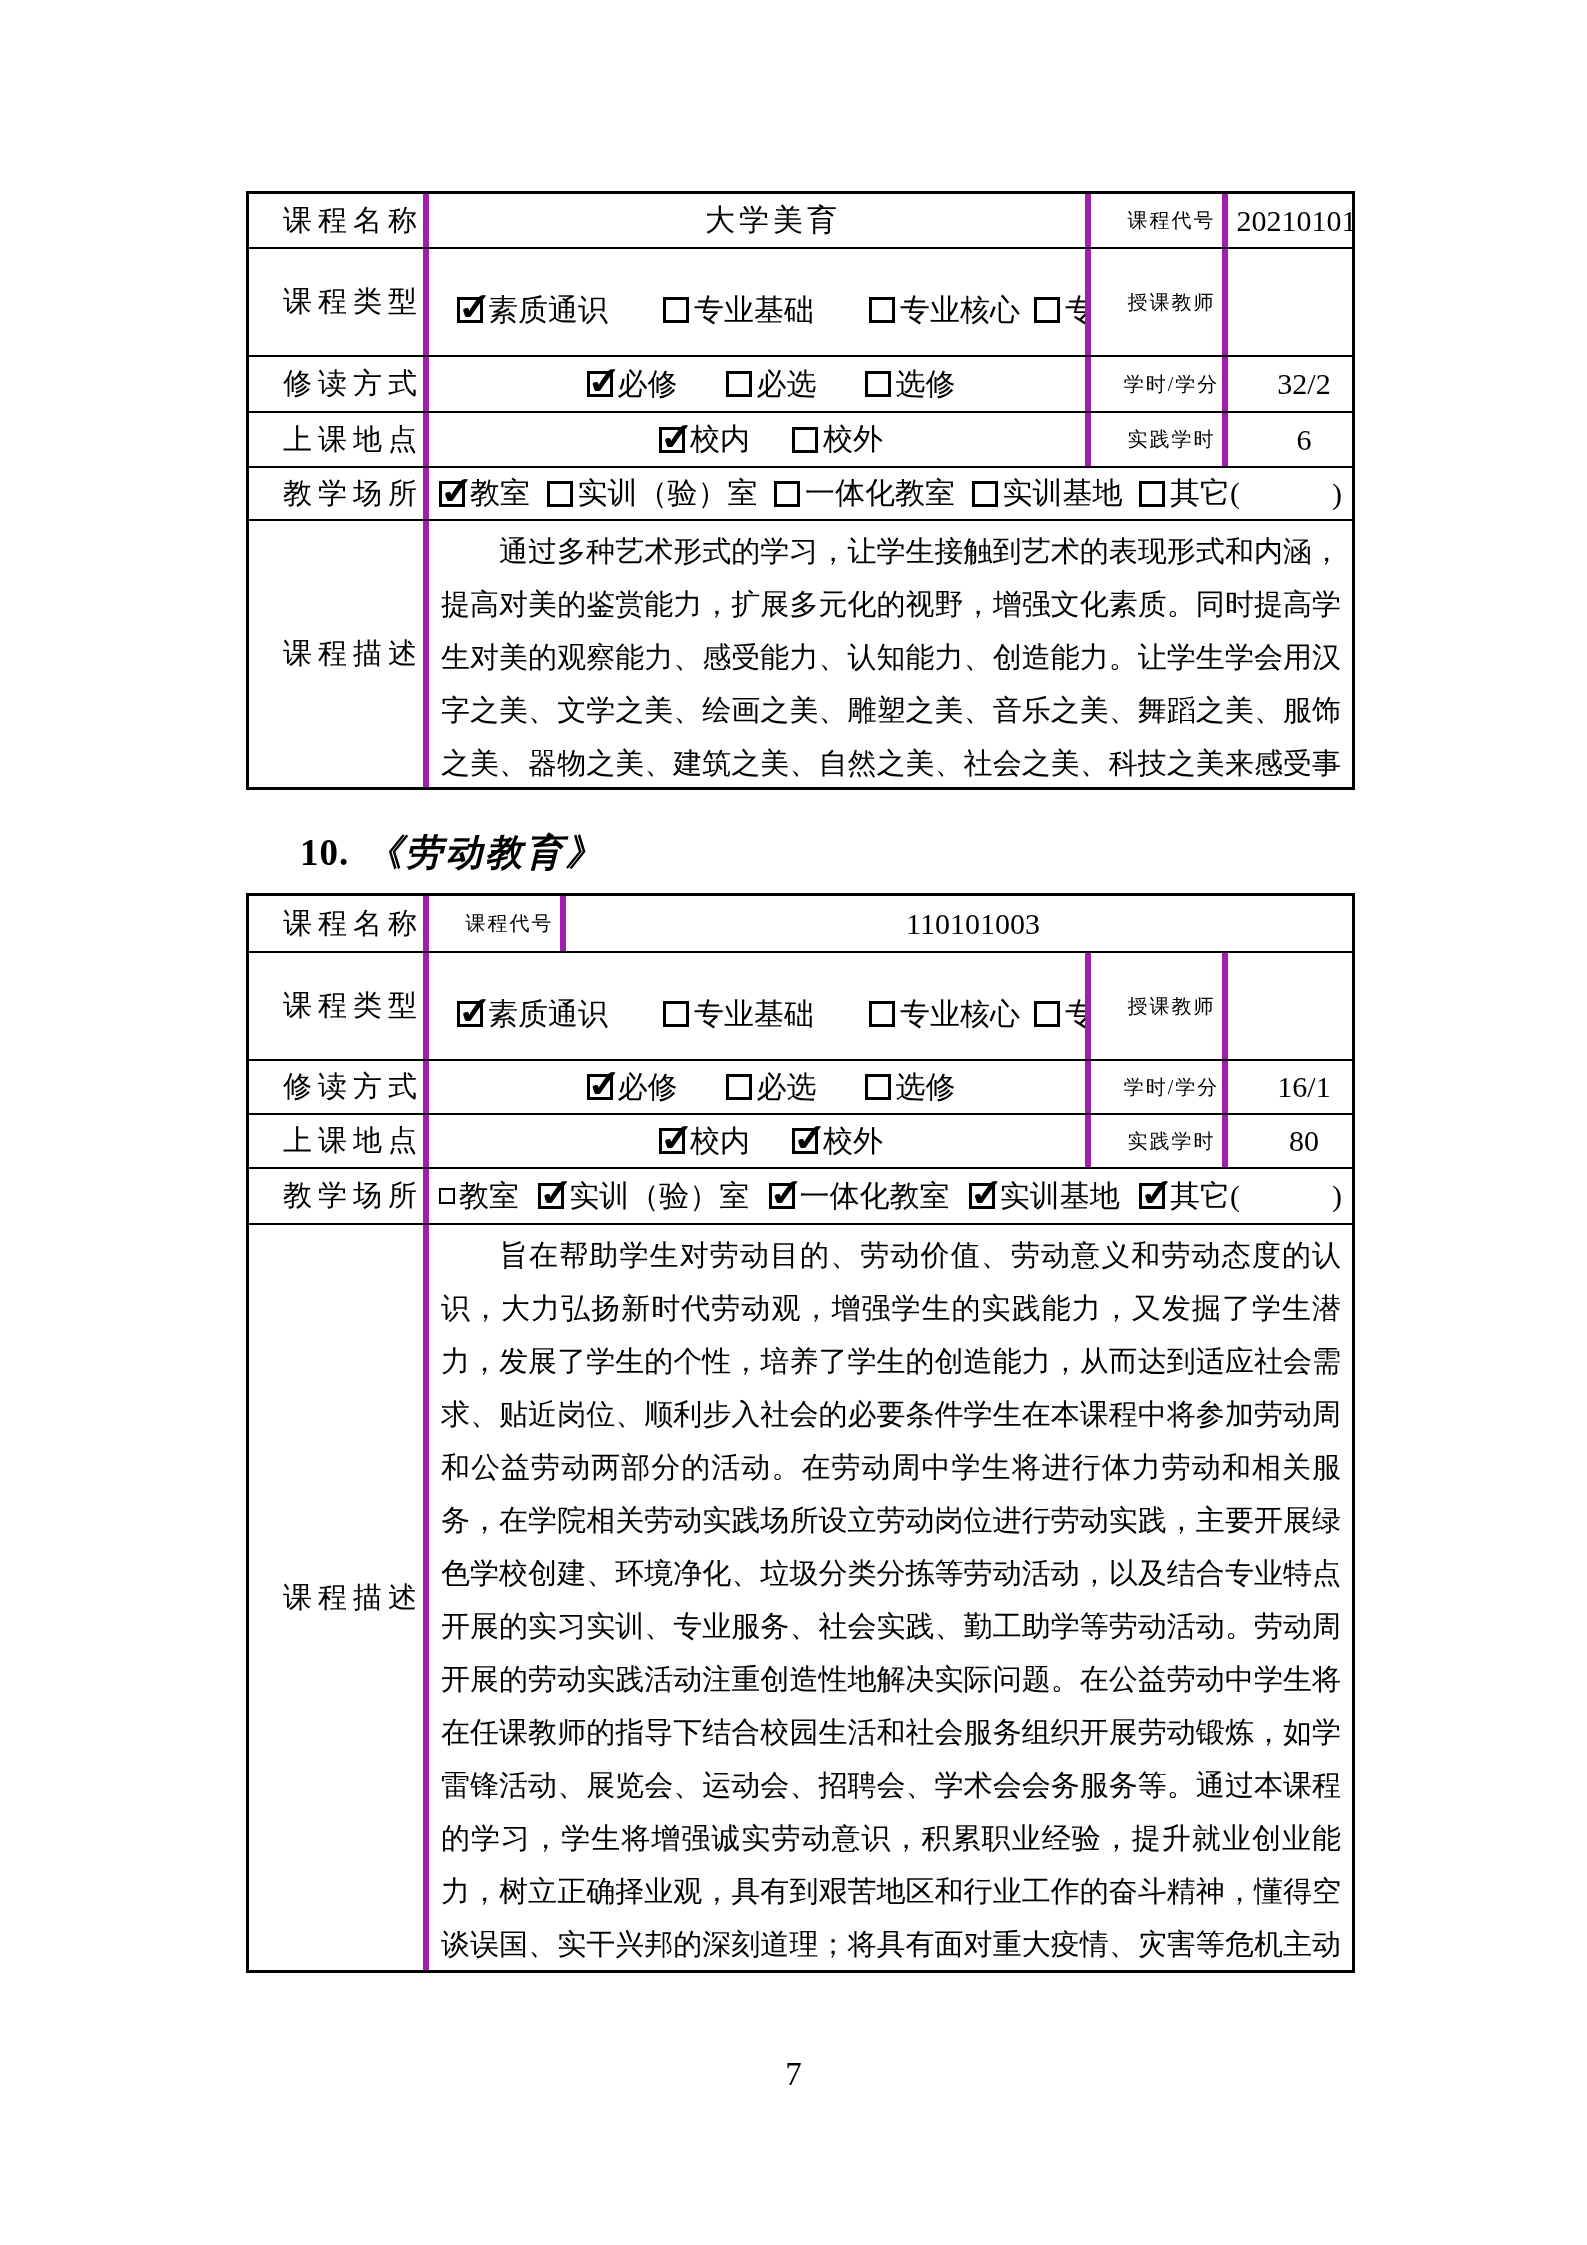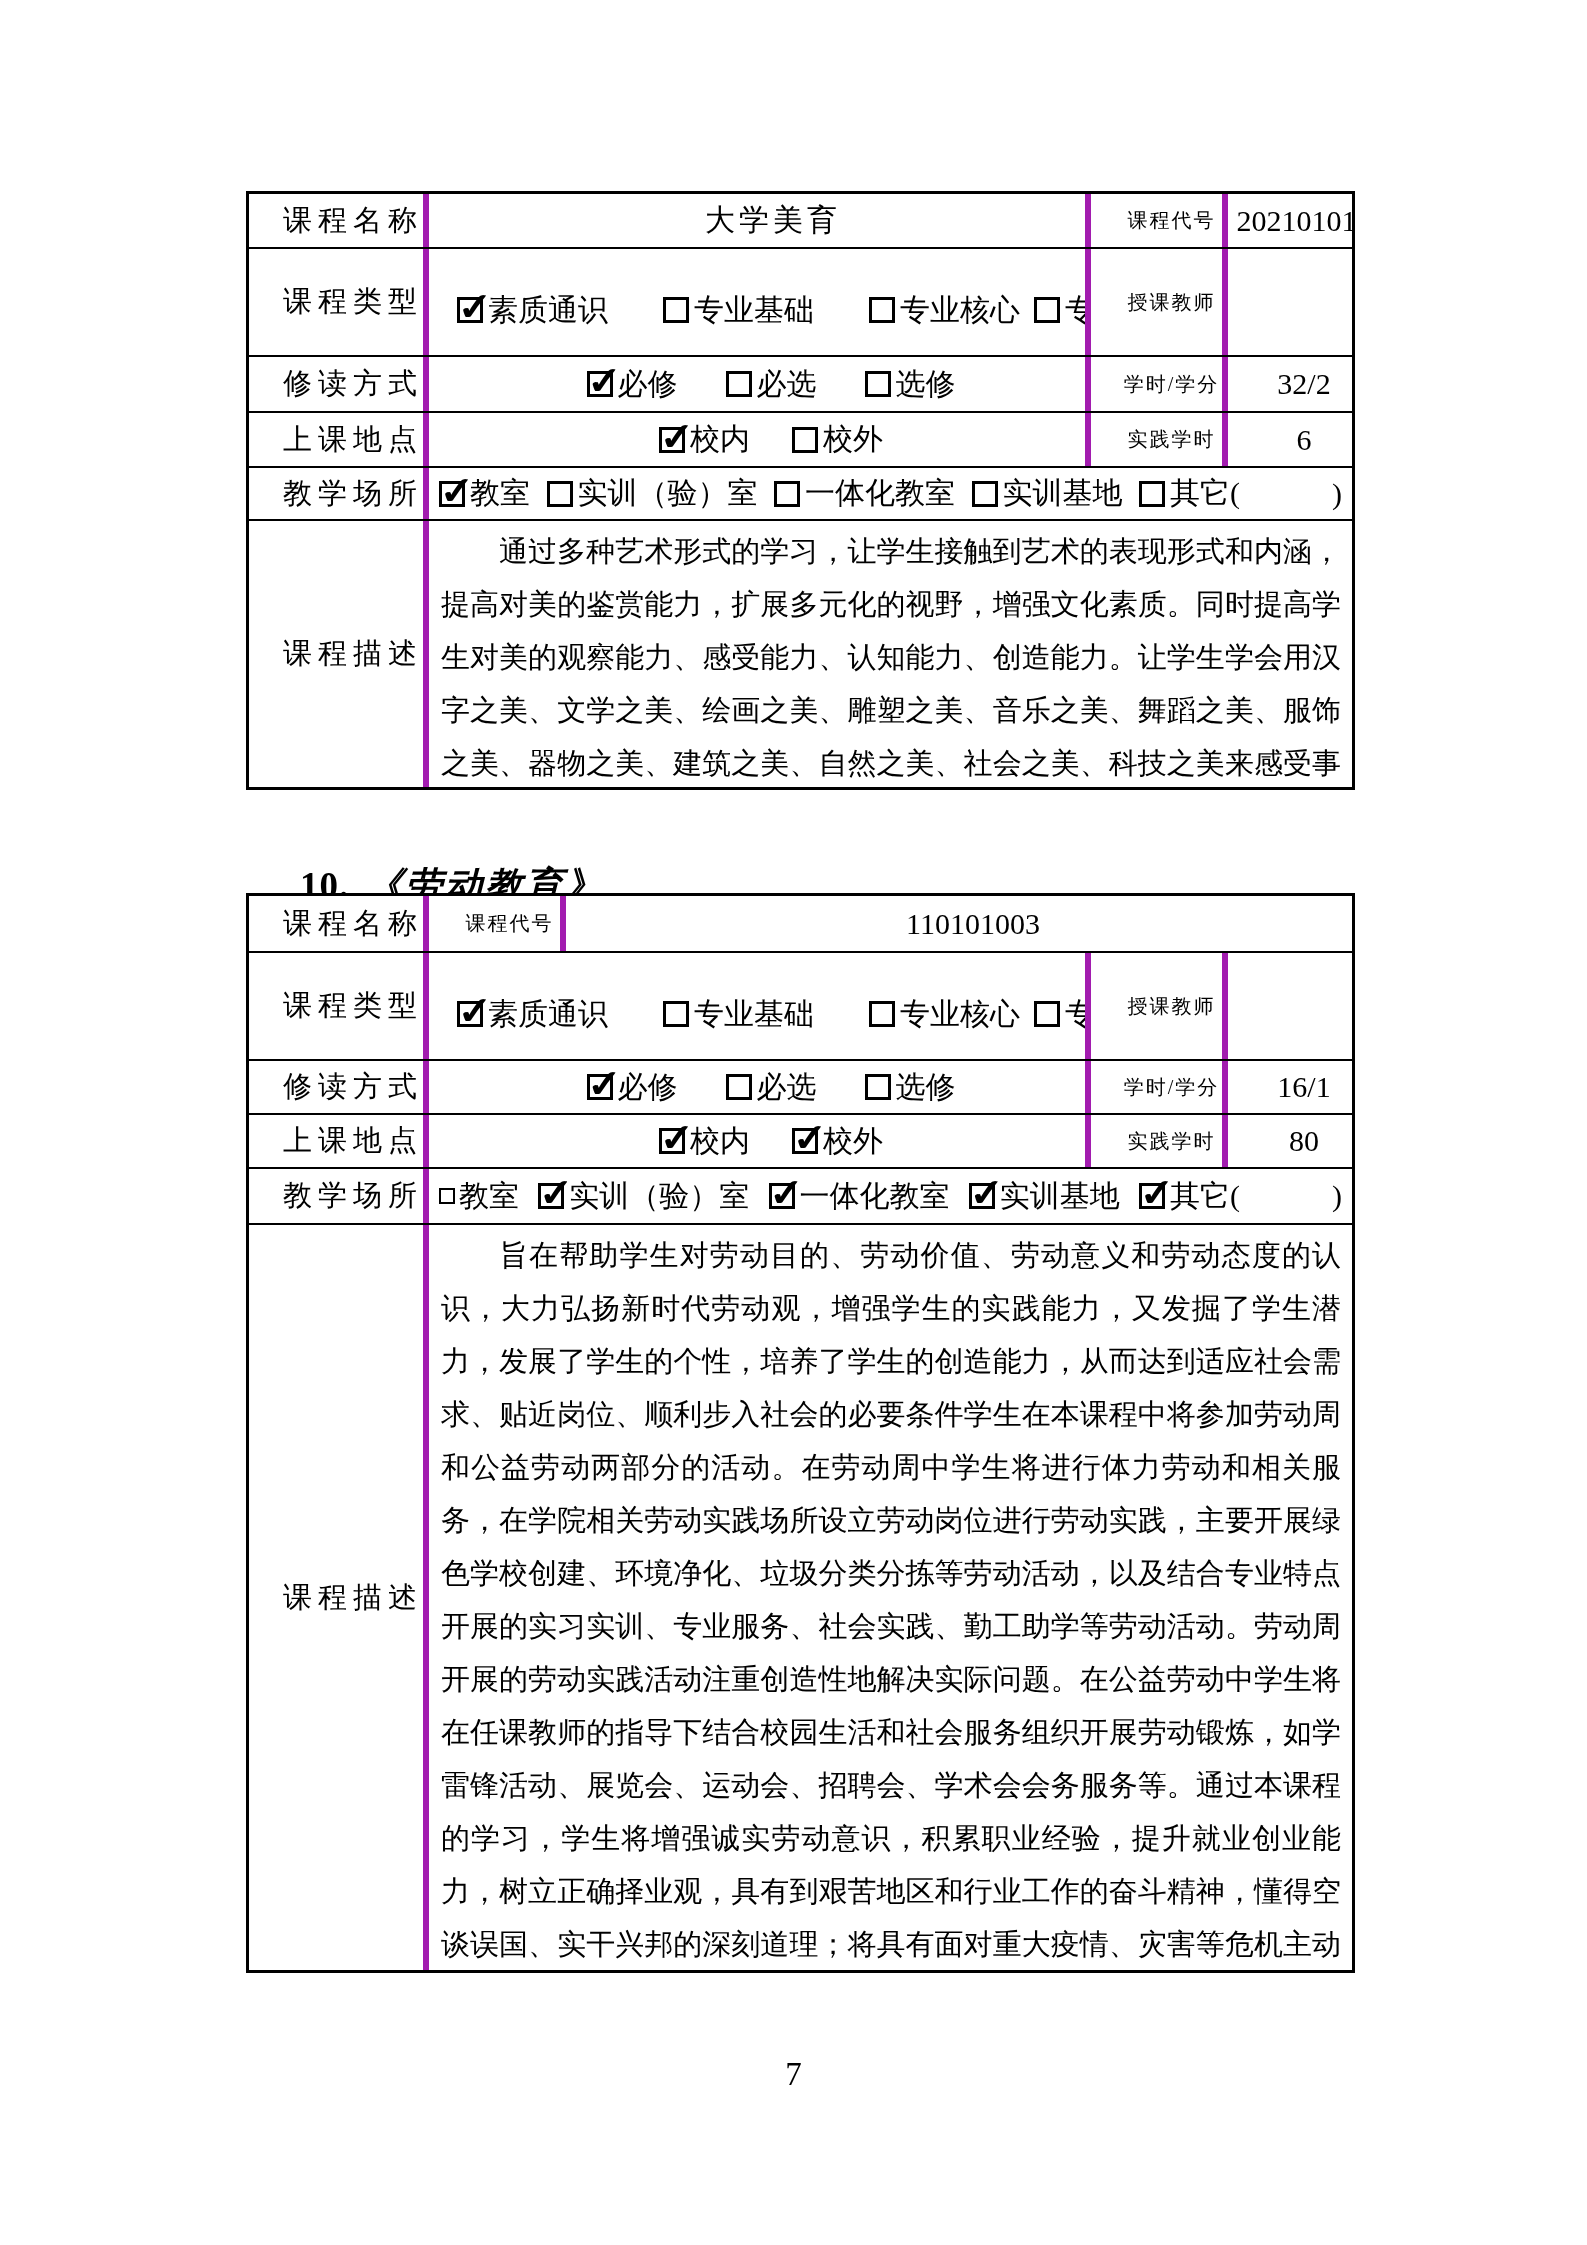--- a/index.html
+++ b/index.html
@@ -36,21 +36,21 @@
   .cb.sm { width:16px; height:16px; border-width:2px; margin-right:4px; }
   .cb.checked::after {
     content:"✓"; position:absolute; left:-3px; top:-17px;
     font-size:41px; font-weight:bold; color:#000;
     font-family:"DejaVu Sans",sans-serif; text-shadow:1.5px 0 0 #000;
   }
   .venuecell { justify-content:space-between; padding:0 10px; }
   .pgap { display:inline-block; width:92px; }
   .desccell { align-items:flex-start; justify-content:flex-start; padding:4px 11px 0 12px; }
   .desc { font-size:29px; line-height:53px; text-align:justify; text-indent:2em; width:100%; }
-  .heading { position:absolute; left:300px; top:861px; font-size:37px; font-weight:bold; white-space:nowrap; }
+  .heading { position:absolute; left:300px; top:828px; font-size:37px; font-weight:bold; white-space:nowrap; }
   .heading .num { font-style:normal; margin-right:16px; letter-spacing:1px; }
   .heading .title { font-style:italic; letter-spacing:3px; }
   .pagenum { position:absolute; top:2056px; left:0; width:100%; text-align:center; font-size:33px; }
 </style>
 </head>
 <body>
 
 <div class="ctable" style="top:191px;">
   <div class="row" style="height:53px;">
     <div class="cell c1">

